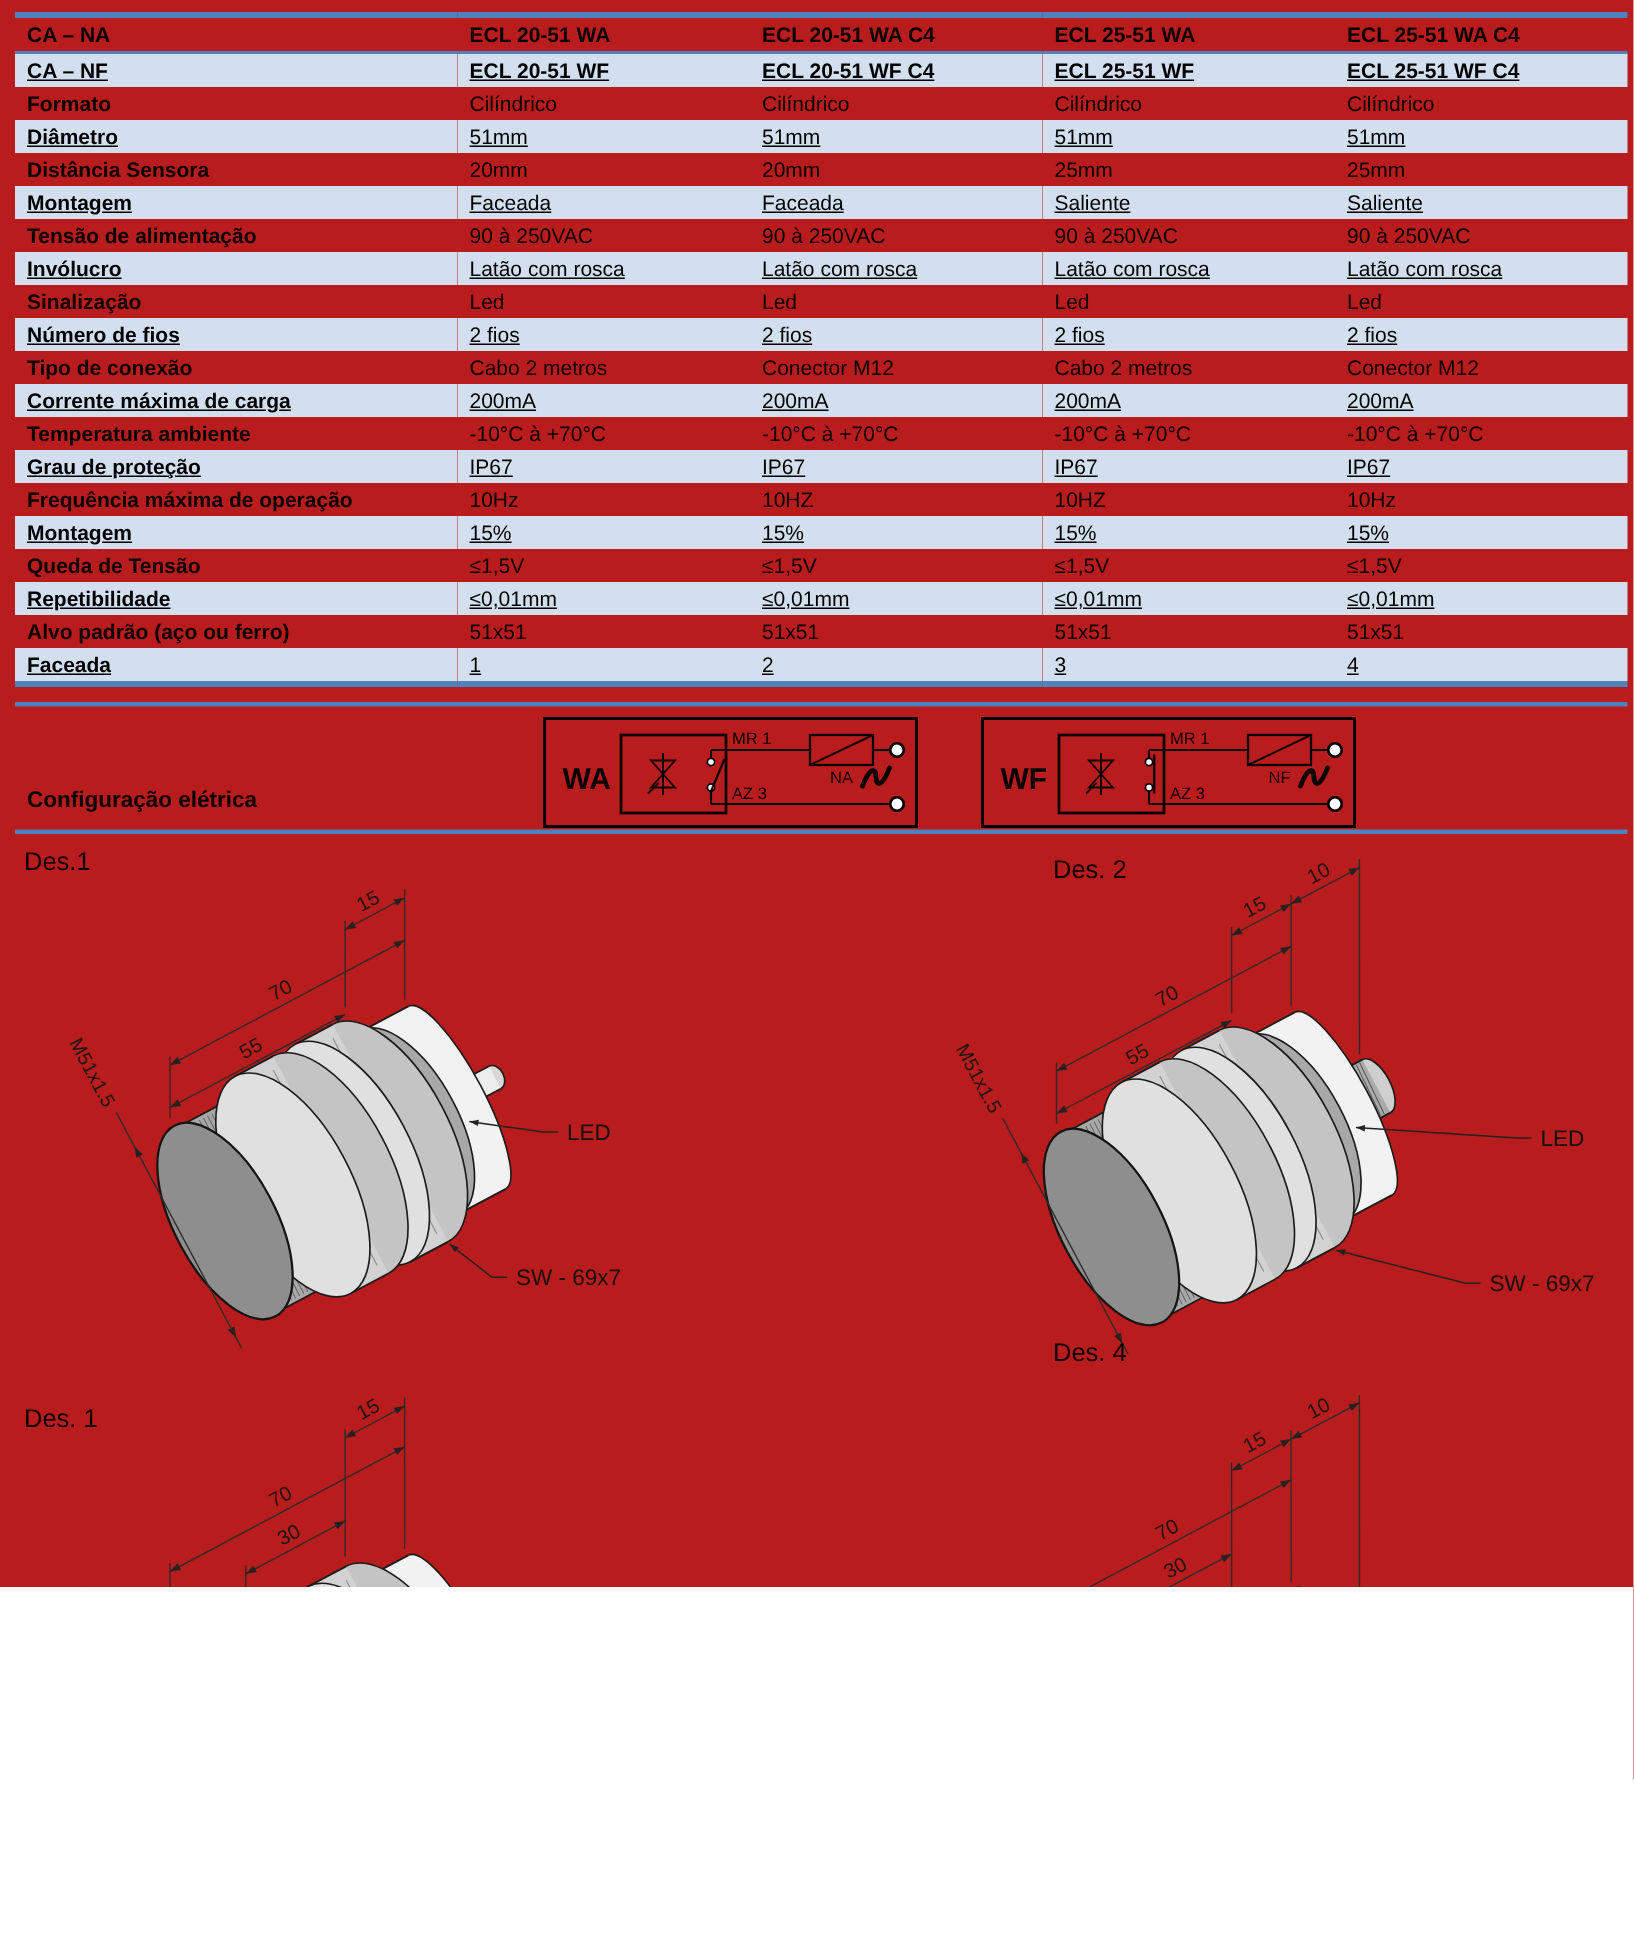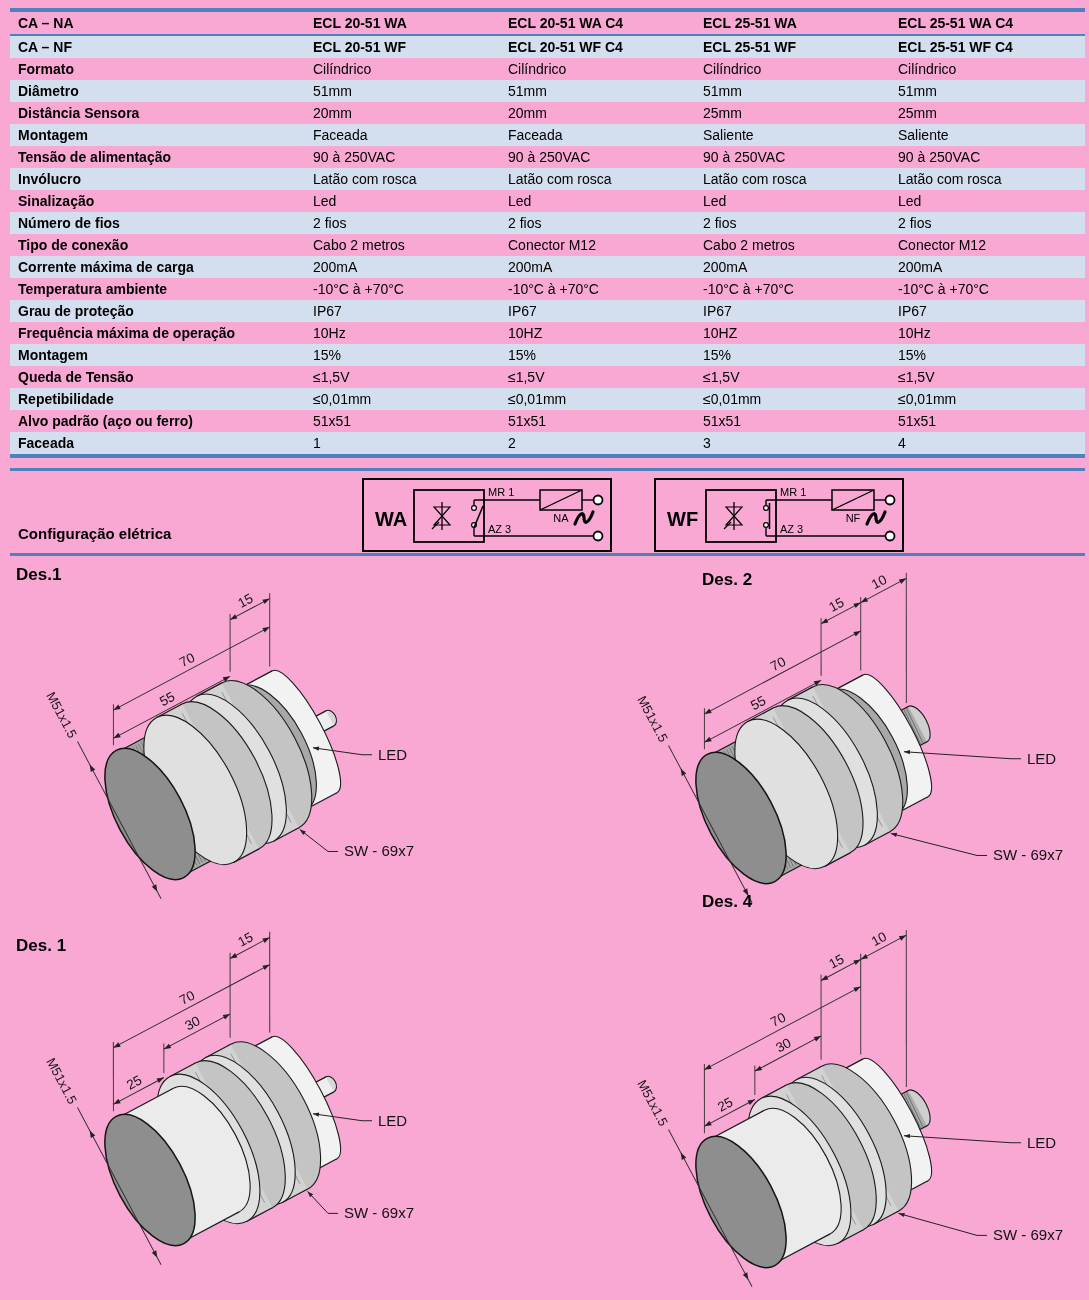--- a/index.html
+++ b/index.html
@@ -1,36 +1,36 @@
 <!DOCTYPE html>
 <html style="--accent: #4f81bd; --rowalt: #d3dfee;"><head>
 <meta charset="utf-8">
 <style>
   html,body{margin:0;padding:0;background:#fff;}
-  .page{position:relative;width:1089px;height:1300px;background:#f9a8d4;overflow:hidden;
+  .page{position:relative;width:1089px;height:1058px;background:#b91c1c;overflow:hidden;
         font-family:"Liberation Sans",sans-serif;color:#000;}
   
   .spec-wrap{position:absolute;left:10px;top:8px;width:1075px;}
   table.spec{border-collapse:collapse;width:100%;table-layout:fixed;
              border-top:4px solid var(--accent);border-bottom:4px solid var(--accent);}
   table.spec td{height:22px;padding:0 8px;font-size:14px;line-height:22px;vertical-align:middle;
                 white-space:nowrap;overflow:hidden;}
   table.spec td.lbl{font-weight:bold;}
   table.spec tr.head td{font-weight:bold;}
   table.spec tr.head1 td{border-bottom:2px solid var(--accent);}
-  table.spec tr.alt td{background:var(--rowalt);}
+  table.spec tr.alt td{background:var(--rowalt);text-decoration:underline;}
   
   .elec{position:absolute;left:10px;top:468px;width:1075px;height:82px;
         border-top:3px solid var(--accent);border-bottom:3px solid var(--accent);}
   .elec-title{position:absolute;left:8px;top:9px;font-size:15px;font-weight:bold;margin-top:45px;}
   .circuit{position:absolute;top:7px;}
   .circuit.c0{left:352px;}
   .circuit.c1{left:644px;}
   
-  .des-title{position:absolute;font-size:17px;font-weight:bold;z-index:5;}
+  .des-title{position:absolute;font-size:17px;font-weight:normal;z-index:5;}
   svg.panel{position:absolute;}
   svg text{font-family:"Liberation Sans",sans-serif;}
 </style>
 </head>
 <body>
 
 <div class="page">
 
   <div class="spec-wrap">
     <table class="spec">

